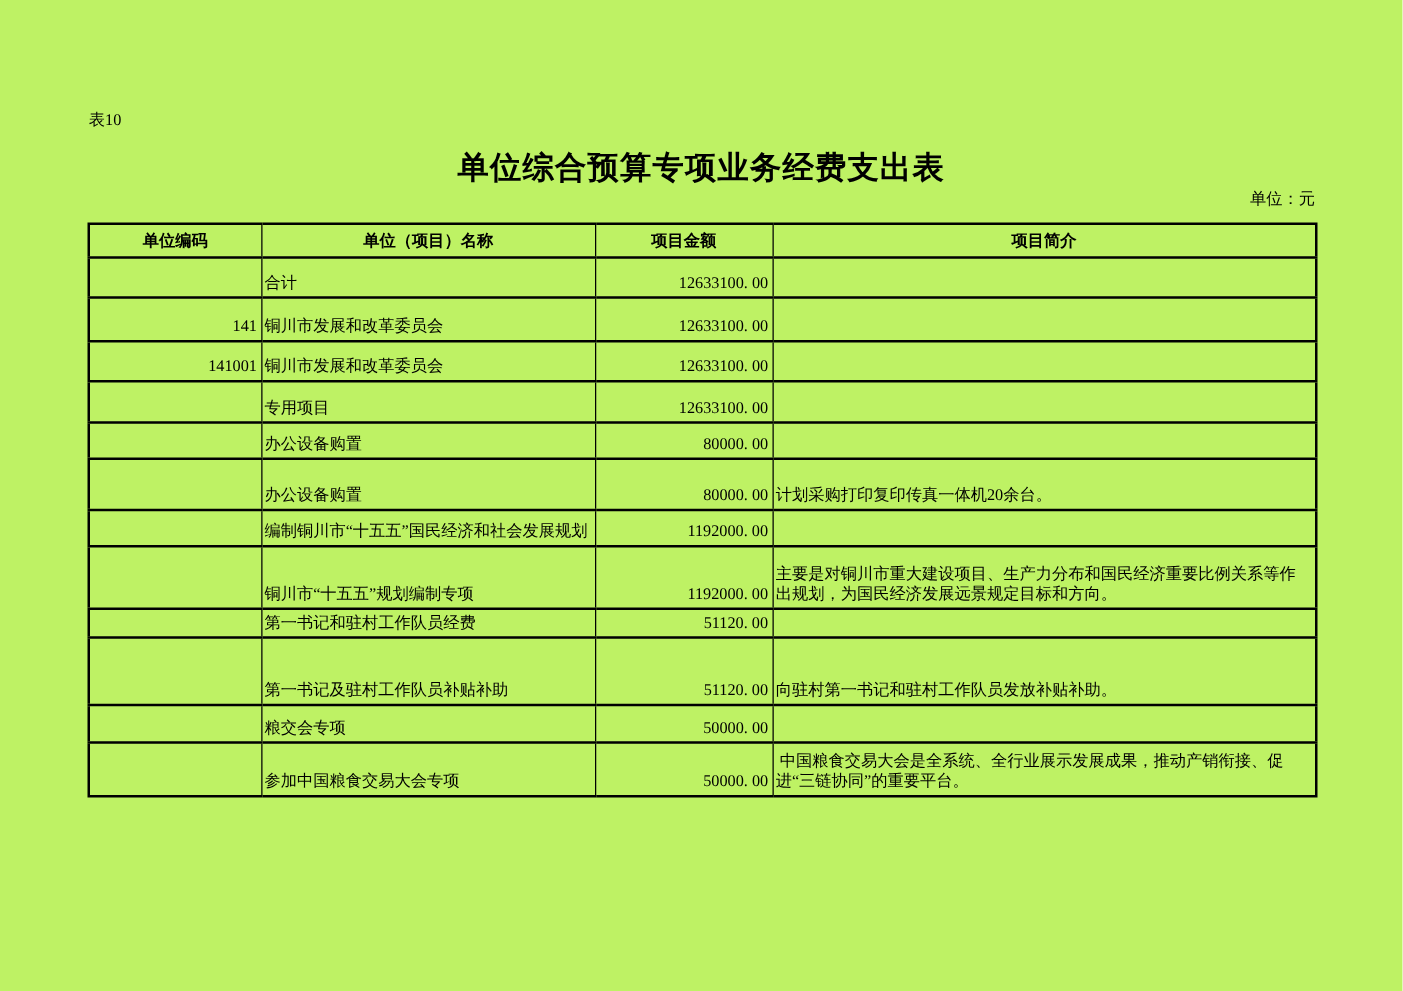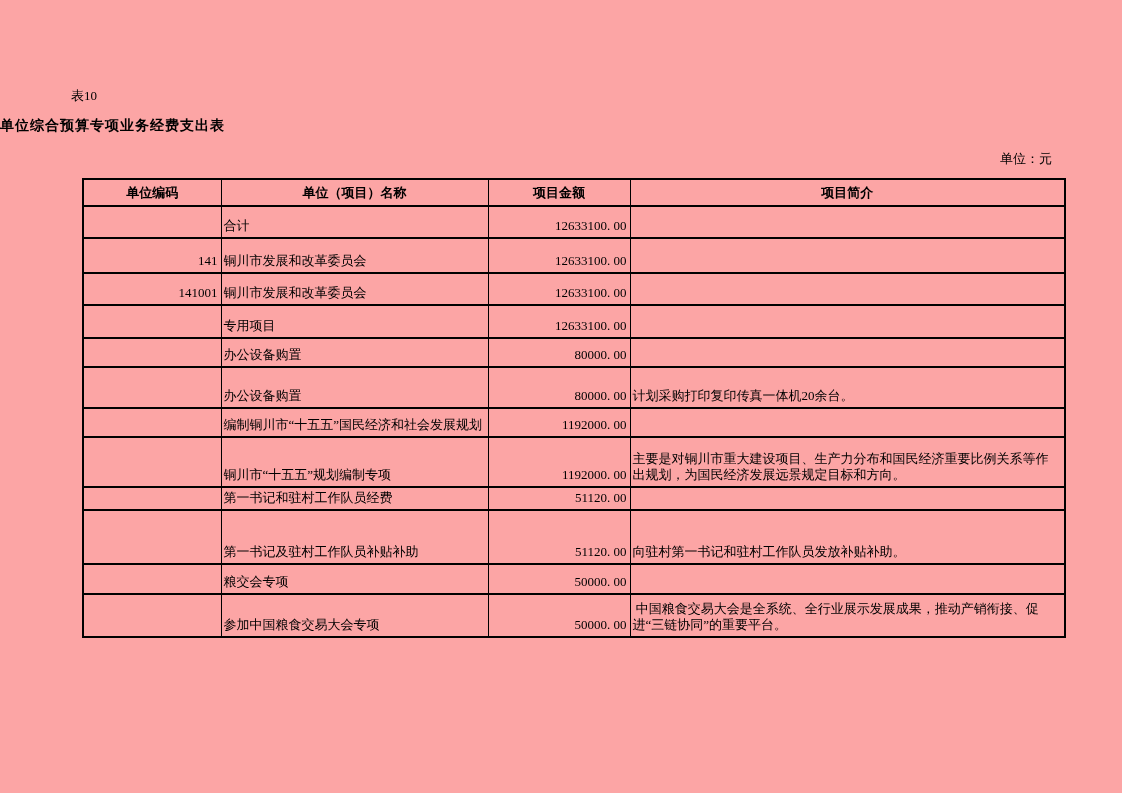--- a/index.html
+++ b/index.html
@@ -5,53 +5,53 @@
   * { margin: 0; padding: 0; box-sizing: border-box; }
   html, body { background: #ffffff; }
   body {
     font-family: "Liberation Serif", "DejaVu Serif", serif;
     color: #000000;
   }
   #page {
     position: relative;
     width: 1122px;
     height: 793px;
-    background: #fca5a5;
+    background: #bef264;
     overflow: hidden;
   }
   .table-label {
     position: absolute;
     left: 71px;
     top: 87px;
     font-size: 13px;
   }
   .page-title {
     position: absolute;
     left: 0;
     top: 117px;
     width: 1122px;
-    font-size: 14px;
+    text-align: center;
+    font-size: 25px;
     font-weight: bold;
     letter-spacing: 1px;
   }
   .unit-note {
     position: absolute;
     right: 70px;
     top: 150px;
     font-size: 13px;
   }
   table.budget {
     position: absolute;
     left: 70px;
     top: 178px;
     width: 982px;
     border-collapse: collapse;
     table-layout: fixed;
     border: 2px solid #000;
-    margin-left: 12px;
   }
   table.budget th, table.budget td {
     border: 1px solid #000;
     border-top-width: 2px;
     border-bottom-width: 2px;
     font-size: 13px;
     overflow: hidden;
   }
   table.budget th {
     height: 27px;

